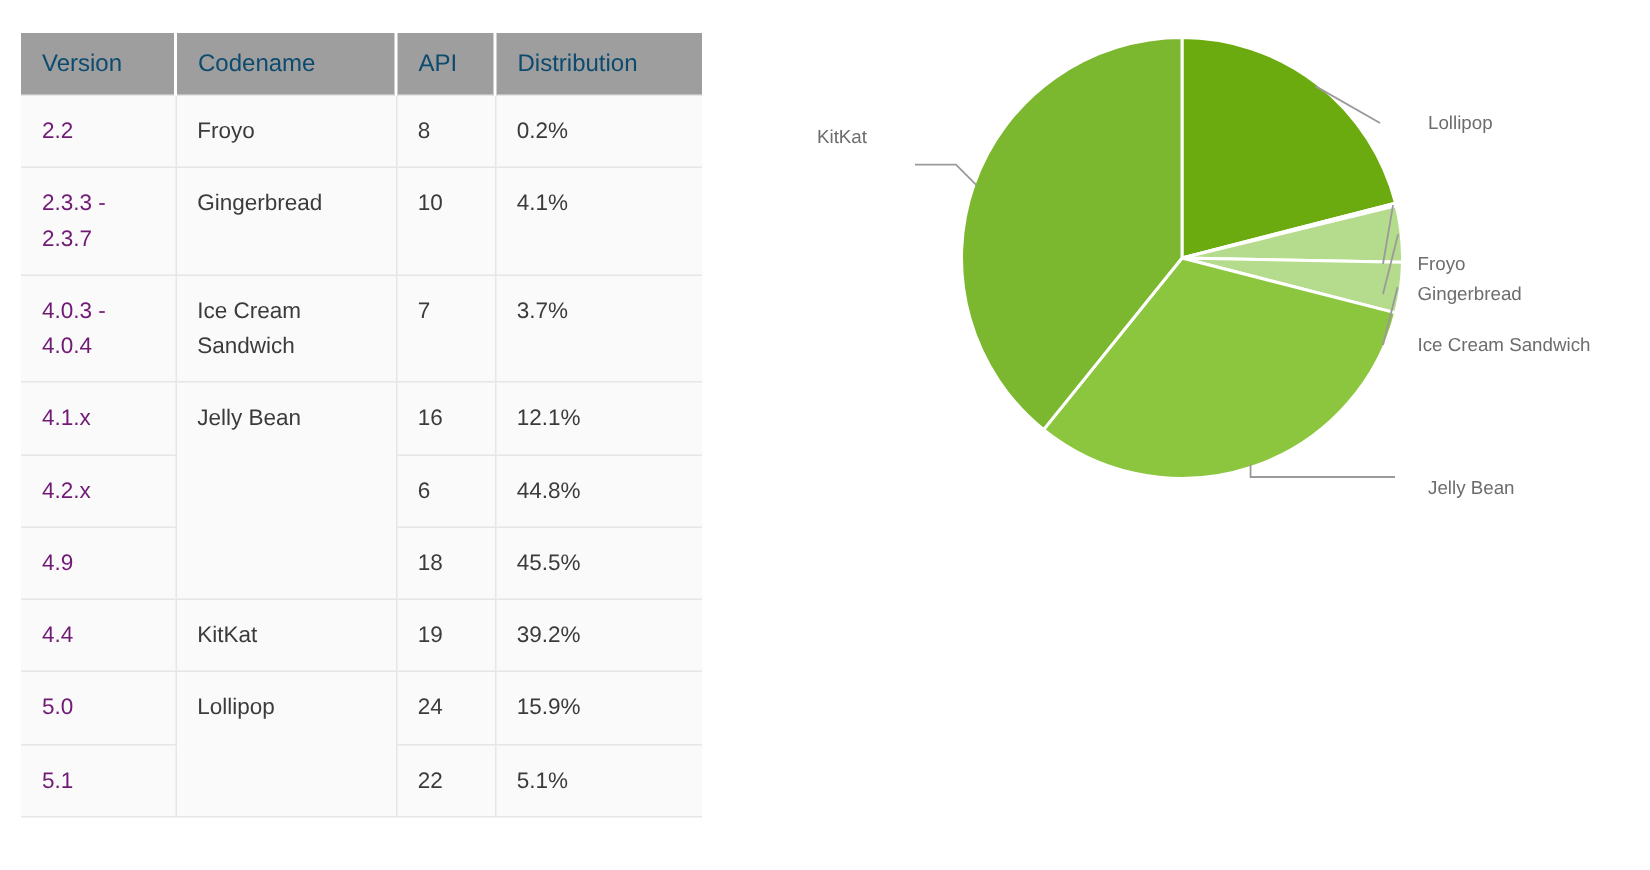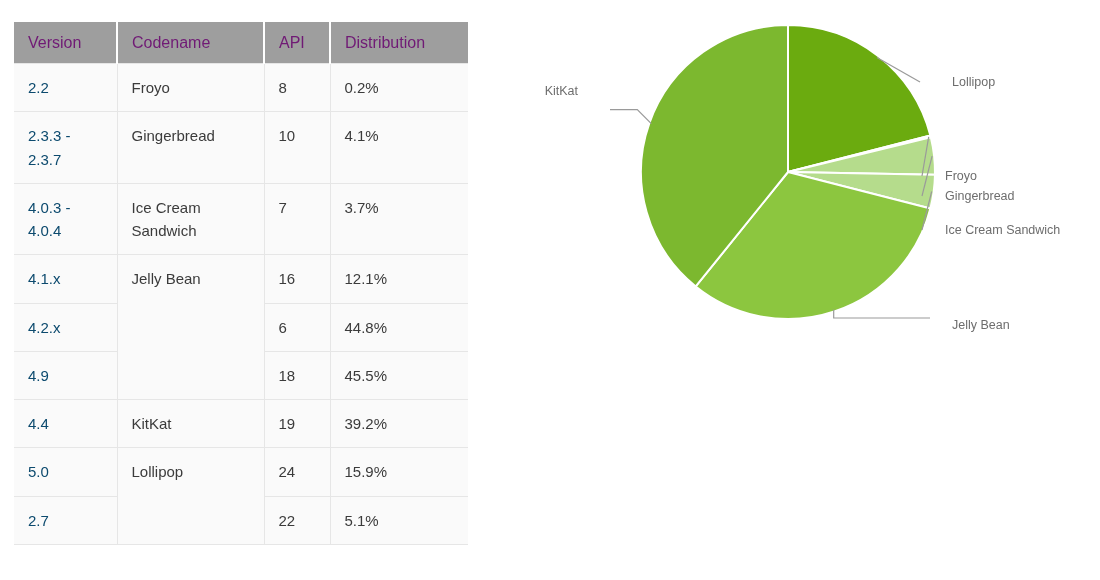--- a/index.html
+++ b/index.html
@@ -25,21 +25,21 @@
     table-layout: fixed;
     font-size: 15px;
   }
   #dashboard-table col.c-version { width: 103px; }
   #dashboard-table col.c-codename { width: 147px; }
   #dashboard-table col.c-api { width: 66px; }
   #dashboard-table col.c-dist { width: 138px; }
 
   #dashboard-table thead th {
     background: #9e9e9e;
-    color: #701a75;
+    color: #0c4a6e;
     font-weight: normal;
     font-size: 16px;
     text-align: left;
     padding: 11px 0 11px 14px;
     border-right: 2px solid #ffffff;
     line-height: 1.2;
   }
   #dashboard-table thead th:last-child { border-right: none; margin-top: 20px; }
 
   #dashboard-table tbody td {
@@ -47,21 +47,21 @@
     color: #3b3b3b;
     padding: 12px 0 12px 14px;
     border-right: 1px solid #e6e6e6;
     border-bottom: 1px solid #e6e6e6;
     vertical-align: top;
     line-height: 1.55;
   }
   #dashboard-table tbody tr:first-child td { border-top: 1px solid #e6e6e6; }
   #dashboard-table tbody td:last-child { border-right: none; }
   #dashboard-table tbody td.version-cell {
-    color: #0c4a6e;
+    color: #701a75;
   }
   #dashboard-table tbody td.spanned {
     border-bottom: 1px solid #e6e6e6;
   }
   .cell-line { display: block; }
 
   
   #pie-chart-figure {
     position: absolute;
     left: 490px;
@@ -160,21 +160,21 @@
       <tr>
         <td class="version-cell">
           <span class="cell-line">5.0</span>
         </td>
         <td class="spanned" rowspan="2">Lollipop</td>
         <td>24</td>
         <td>15.9%</td>
       </tr>
       <tr>
         <td class="version-cell">
-          <span class="cell-line">2.7</span>
+          <span class="cell-line">5.1</span>
         </td>
         <td>22</td>
         <td>5.1%</td>
       </tr>
     </tbody>
 </table>
 
 <div id="pie-chart-figure">
   <svg id="pie-svg" width="610" height="400" viewBox="0 0 610 400">
     <g id="pie-slices">

